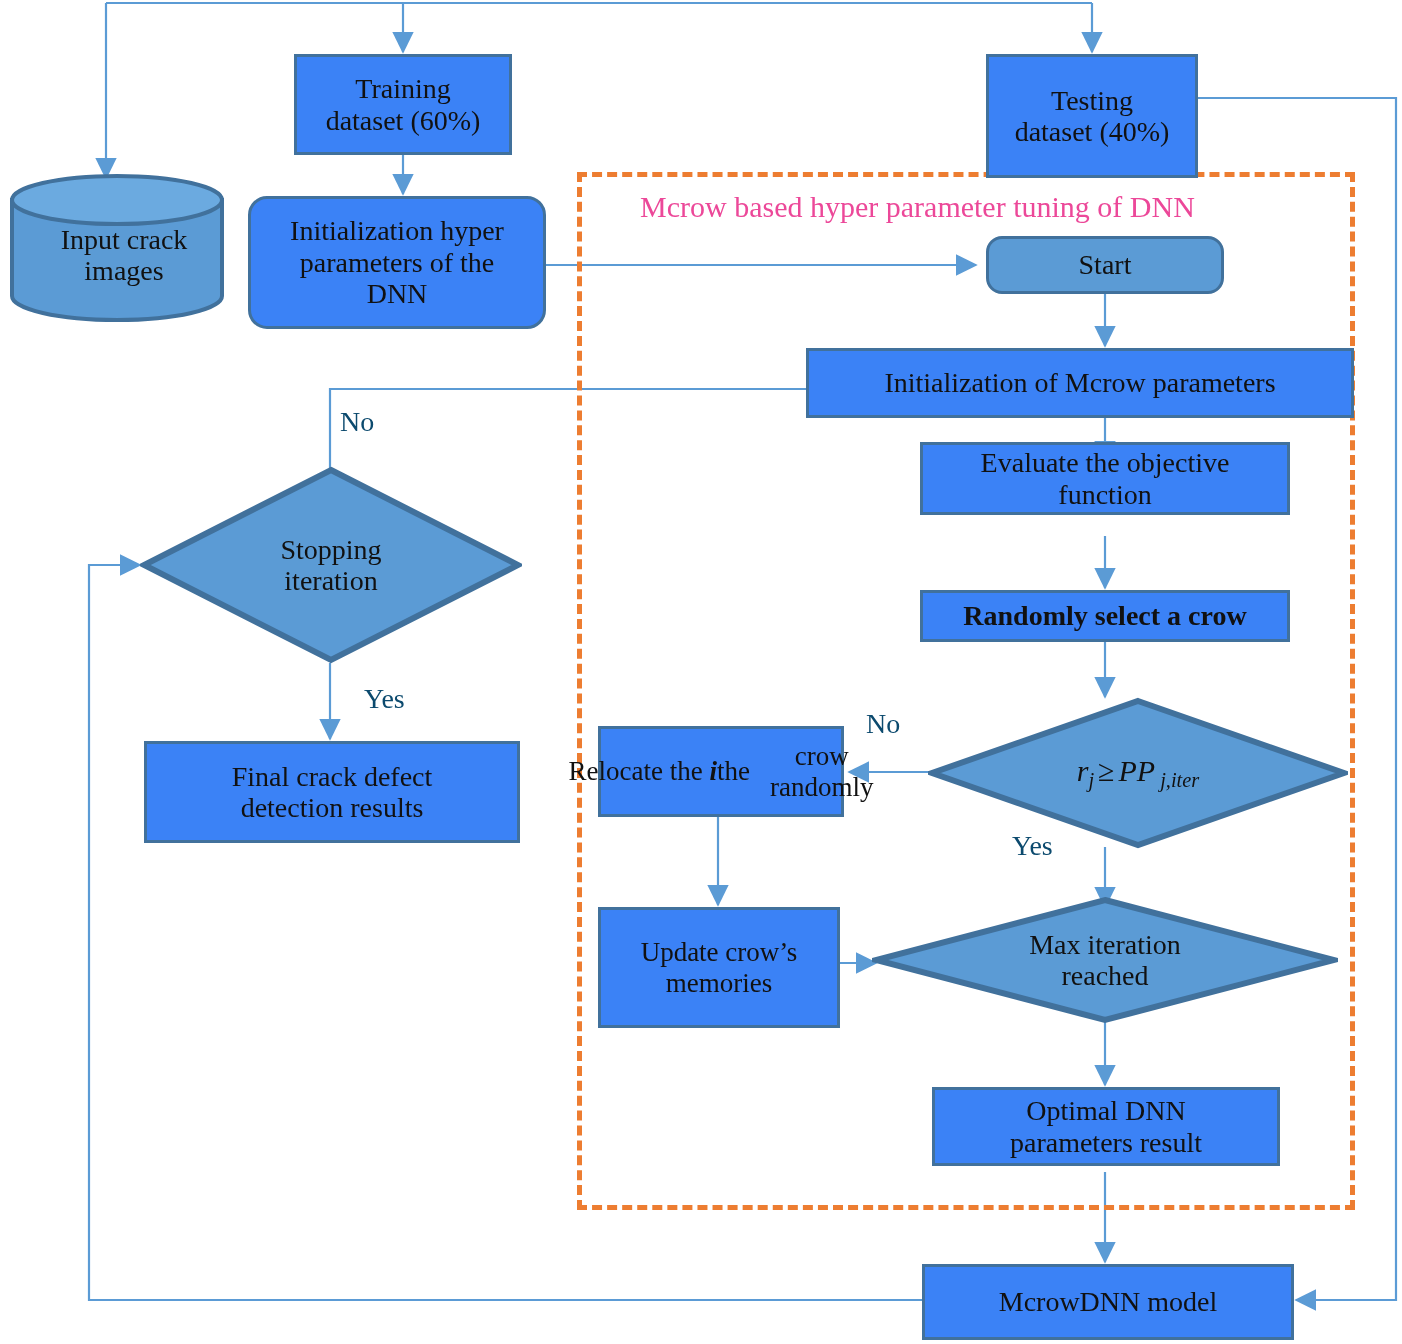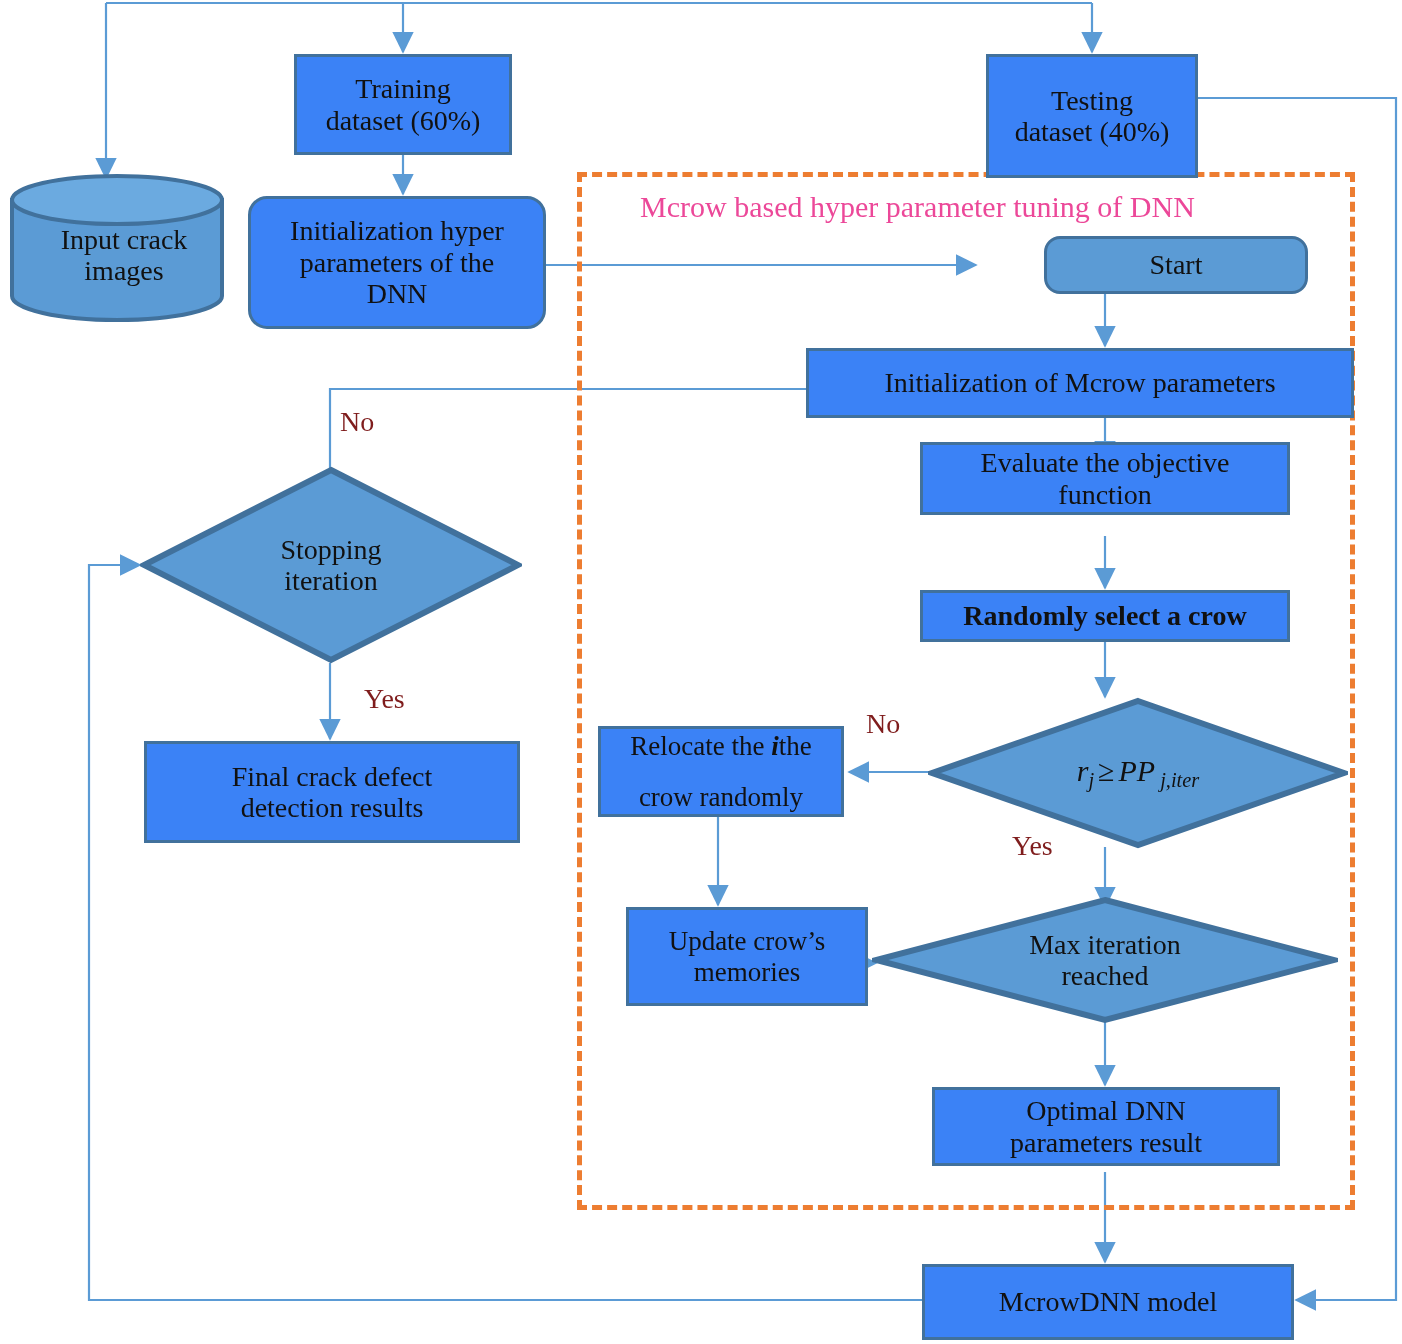--- a/index.html
+++ b/index.html
@@ -6,21 +6,21 @@
   body{font-family:"Liberation Serif", serif;}
   #stage{position:relative;width:1402px;height:1344px;background:#fff;overflow:hidden;}
   #stage svg{position:absolute;left:0;top:0;}
 
   .node{position:absolute;box-sizing:border-box;display:flex;align-items:center;
         justify-content:center;text-align:center;color:#111;
         font-family:"Liberation Serif", serif;line-height:1.12;}
   .proc{background:#3b82f6;border:3px solid #41719C;font-size:28px;}
   .proc.small{font-size:27px;}
   .start{background:#5B9BD5;border:3px solid #41719C;border-radius:16px;font-size:28px;}
-  .lbl{position:absolute;font-size:28px;color:#7f1d1d;font-family:"Liberation Serif", serif;
+  .lbl{position:absolute;font-size:28px;color:#0c4a6e;font-family:"Liberation Serif", serif;
        background:transparent;white-space:nowrap;}
   .dtext{position:absolute;display:flex;align-items:center;justify-content:center;
          text-align:center;font-size:28px;color:#111;pointer-events:none;line-height:1.12;}
   .math{font-style:italic;font-family:"Liberation Serif", serif;}
   .math .sub{font-size:0.68em;vertical-align:-0.28em;}
   .math .up{font-style:normal;}
   .dashbox{position:absolute;border:5px dashed #ED7D31;box-sizing:border-box;}
   .dashtitle{position:absolute;font-size:30px;color:#ec4899;white-space:nowrap;}
 </style>
 </head>
@@ -96,37 +96,37 @@
   <div class="node proc" style="left:294px;top:54px;width:218px;height:101px;white-space:pre-line;">Training
 dataset (60%)</div>
 
   <div class="node proc" style="left:986px;top:54px;width:212px;height:124px;white-space:pre-line;">Testing
 dataset (40%)</div>
 
   <div class="node proc" style="left:248px;top:196px;width:298px;height:133px;white-space:pre-line;border-radius:19px;">Initialization hyper
 parameters of the
 DNN</div>
 
-  <div class="node start" style="left:1044px;top:236px;width:264px;height:58px;">Start</div>
+  <div class="node start" style="left:986px;top:236px;width:238px;height:58px;">Start</div>
 
   <div class="node proc" style="left:806px;top:348px;width:548px;height:70px;">Initialization of Mcrow parameters</div>
 
   <div class="node proc" style="left:920px;top:442px;width:370px;height:73px;white-space:pre-line;">Evaluate the objective
 function</div>
 
   <div class="node proc" style="left:920px;top:590px;width:370px;height:52px;font-weight:bold;">Randomly select a crow</div>
 
-  <div class="node proc small" style="left:598px;top:726px;width:246px;height:91px;flex-direction:column;gap:20px;">
+  <div class="node proc small" style="left:598px;top:726px;width:246px;height:91px;flex-direction:row;gap:20px;">
     <div style="white-space:nowrap;">
       <span>Relocate the </span><span class="math" style="font-weight:700;">i</span><span>the</span>
     </div>
     <div>crow randomly</div>
   </div>
 
-  <div class="node proc small" style="left:626px;top:907px;width:242px;height:99px;white-space:pre-line;">Update crow’s
+  <div class="node proc small" style="left:598px;top:907px;width:242px;height:121px;white-space:pre-line;">Update crow’s
 memories</div>
 
   <div class="node proc" style="left:932px;top:1087px;width:348px;height:79px;white-space:pre-line;">Optimal DNN
 parameters result</div>
 
   <div class="node proc" style="left:922px;top:1264px;width:372px;height:76px;">McrowDNN model</div>
 
   <div class="node proc" style="left:144px;top:741px;width:376px;height:102px;white-space:pre-line;">Final crack defect
 detection results</div>
 

